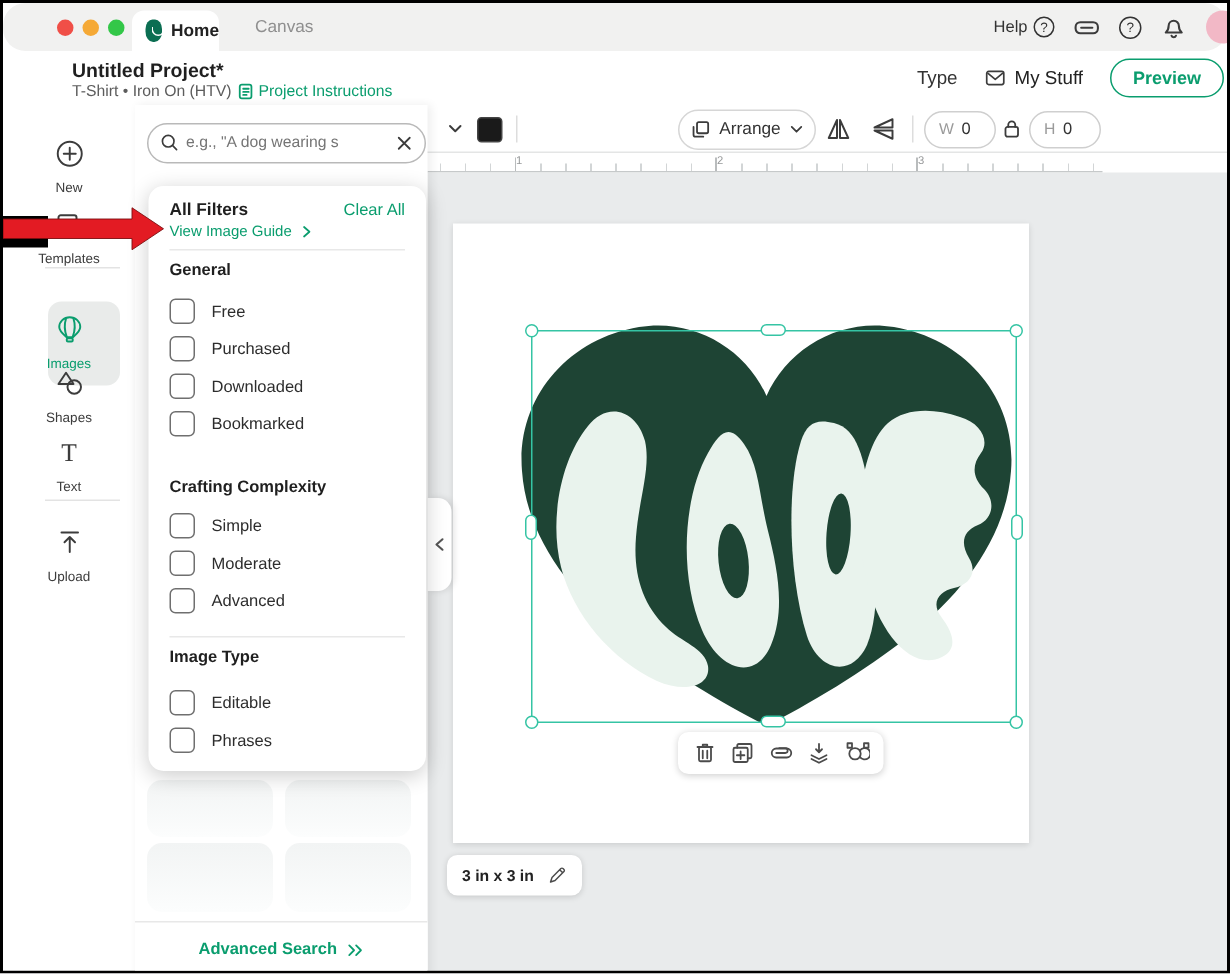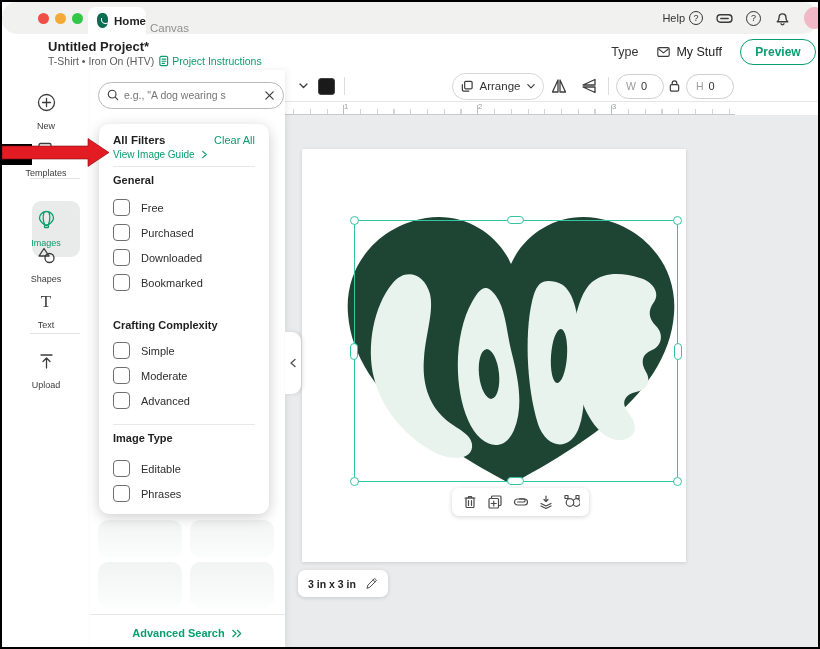--- a/index.html
+++ b/index.html
@@ -20,21 +20,21 @@
   
   .titlebar{position:absolute;left:0;top:0;width:100%;height:32px;background:#f1f1f0;border-radius:15px;}
   .tl{position:absolute;top:10.5px;width:11px;height:11px;border-radius:50%;}
   .tl.red{left:36px;background:#f04f47;}
   .tl.yellow{left:53px;background:#f5a936;}
   .tl.green{left:70px;background:#33c748;}
   .tab-home{position:absolute;left:86px;top:5px;height:27px;width:58px;background:#fff;border-radius:8px 8px 0 0;display:flex;align-items:center;gap:6px;padding-left:9px;}
   .logo{width:15px;height:15px;background:var(--accent-dark);border-radius:42% 42% 46% 46%;position:relative;}
   .logo:after{content:"";position:absolute;left:4px;top:5px;width:7px;height:5px;border:1.4px solid #fff;border-top:none;border-radius:0 0 5px 5px;}
   .tab-home .lbl{font-size:11.5px;font-weight:bold;color:#222;}
-  .tab-canvas{position:absolute;left:148px;top:0;height:32px;display:flex;align-items:flex-end;font-size:11.5px;color:#8f8f8f;}
+  .tab-canvas{position:absolute;left:168px;top:0;height:32px;display:flex;align-items:center;font-size:11.5px;color:#8f8f8f;}
   .tb-right{position:absolute;right:4px;top:0;height:32px;display:flex;align-items:center;gap:13px;}
   .help-group{display:flex;align-items:center;gap:4px;font-size:11px;color:#333;}
   .qcircle{width:14px;height:14px;border:1.2px solid #333;border-radius:50%;display:flex;align-items:center;justify-content:center;font-size:9px;color:#333;background:transparent;}
   .icon16{width:17px;height:17px;display:inline-block;}
   .avatar{width:22px;height:22px;border-radius:50%;background:#f2b8c6;margin-right:-12px;}
 
   
   .header{position:absolute;left:0;top:32px;width:100%;height:36px;background:#fff;padding-left:36px;}
   .proj-title{position:absolute;left:46px;top:5px;font-size:13px;font-weight:bold;color:#1f1f1f;}
   .proj-sub{position:absolute;left:46px;top:21px;font-size:10.5px;color:#5c5c5c;display:flex;align-items:center;gap:4px;}
@@ -93,21 +93,21 @@
   
   .images-panel{position:absolute;left:88px;top:68px;width:195px;height:581px;background:#fff;box-shadow:2px 0 6px rgba(0,0,0,.07);}
   .search-row{position:absolute;left:8px;top:11px;width:180px;height:28px;display:flex;align-items:center;gap:9px;}
   .search-field{flex:0 0 142px;height:27px;border:1px solid #b9b9b9;border-radius:13.5px;background:#fff;display:flex;align-items:center;gap:5px;padding:0 8px;}
   .search-field input{border:none;outline:none;flex:1;min-width:0;font-size:10.5px;color:#444;font-family:"Liberation Sans",sans-serif;background:transparent;}
   .skel{position:absolute;background:linear-gradient(#f2f4f4,#fcfdfd);border-radius:10px;}
   .panel-bottom{position:absolute;left:0;bottom:0;width:100%;height:37px;border-top:1px solid #e8e8e8;display:flex;align-items:center;justify-content:center;gap:5px;background:#fff;}
   .adv-lbl{font-size:11px;font-weight:bold;color:var(--accent);}
 
   
-  .popover{position:absolute;left:97px;top:122px;width:170px;height:390px;background:#fff;border-radius:10px;box-shadow:0 3px 14px rgba(0,0,0,.20);z-index:5;text-align:center;}
+  .popover{position:absolute;left:97px;top:122px;width:185px;height:390px;background:#fff;border-radius:10px;box-shadow:0 3px 14px rgba(0,0,0,.20);z-index:5;text-align:center;}
   .pop-row{position:absolute;left:14px;right:14px;display:flex;align-items:center;justify-content:space-between;}
   .pop-title{font-size:11.5px;font-weight:bold;color:#1f1f1f;}
   .pop-clear{font-size:11px;color:var(--accent);}
   .pop-guide{position:absolute;left:14px;top:25px;display:flex;align-items:center;gap:5px;font-size:10px;color:var(--accent);}
   .pop-div{position:absolute;left:14px;right:14px;height:1px;background:#e8e8e8;}
   .pop-head{position:absolute;left:14px;font-size:11px;font-weight:bold;color:#1f1f1f;}
   .chk-row{position:absolute;left:14px;display:flex;align-items:center;gap:11px;}
   .chk{width:17px;height:17px;border:1.5px solid #6f6f6f;border-radius:4px;background:#fff;}
   .chk-lbl{font-size:11px;color:#2d2d2d;}
 

